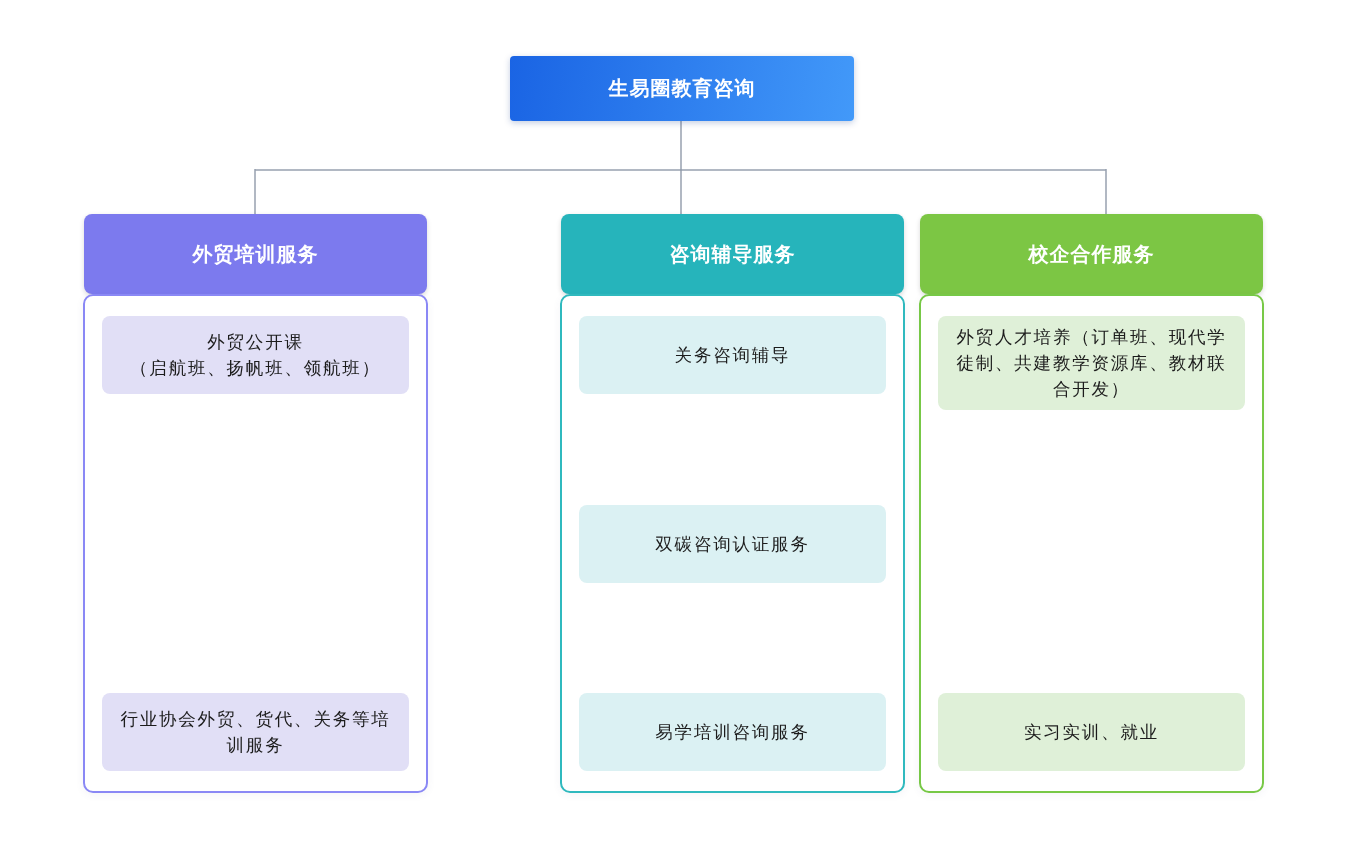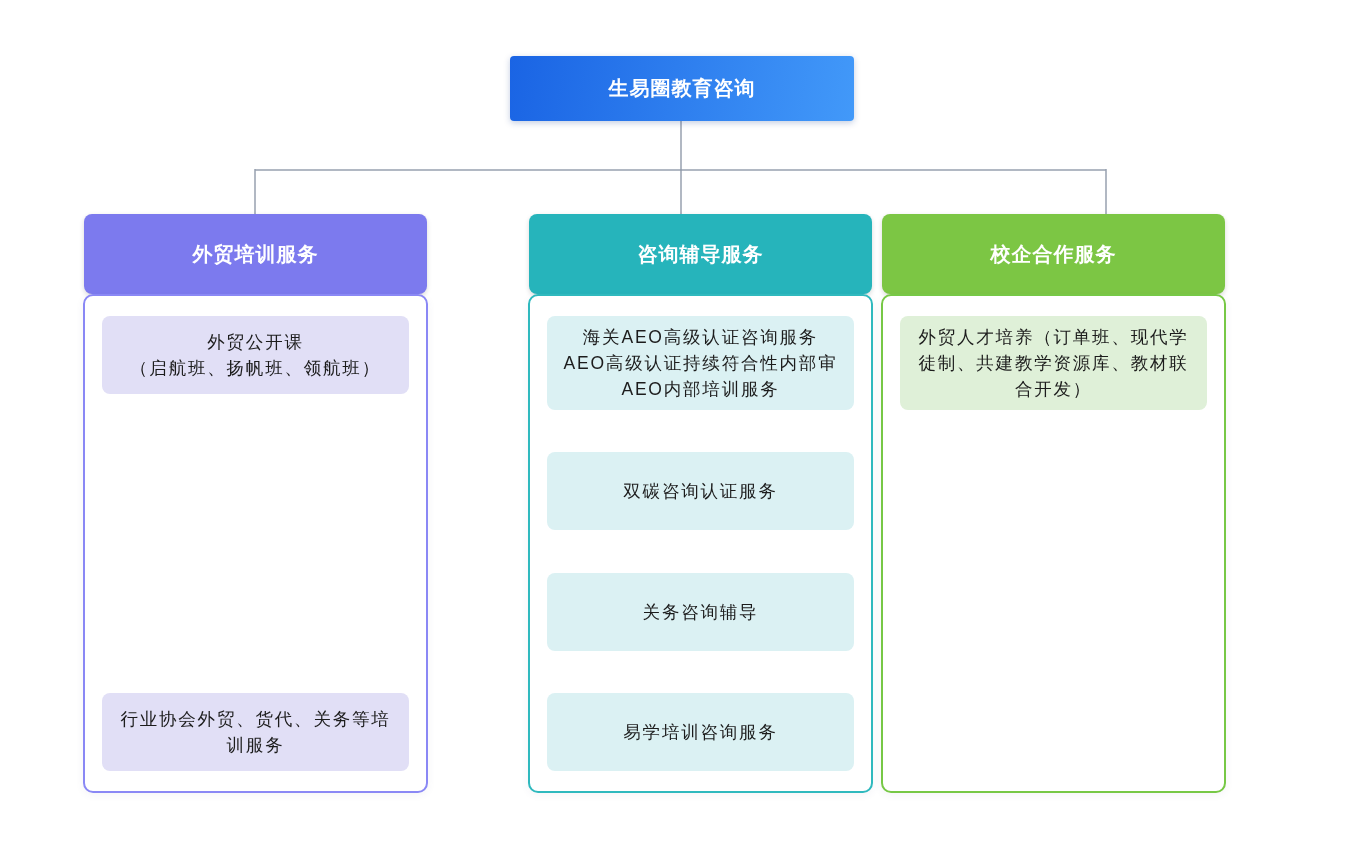--- a/index.html
+++ b/index.html
@@ -34,22 +34,22 @@
     z-index: 2;
     box-shadow: 0 2px 6px rgba(20,60,140,0.25);
   }
   .column {
     position: absolute;
     top: 214px;
     width: 345px;
     z-index: 2;
   }
   .col-0 { left: 83px; }
-  .col-1 { left: 508px; padding-left: 20px; }
-  .col-2 { left: 881px; }
+  .col-1 { left: 540px; padding-left: 20px; }
+  .col-2 { left: 919px; }
   .branch-header {
     margin: 0 1px;
     height: 80px;
     border-radius: 8px;
     background: var(--hdr);
     display: flex; align-items: center; justify-content: center;
     color: #ffffff;
     font-size: 20px;
     font-weight: bold;
     letter-spacing: 1px;
@@ -110,31 +110,29 @@
 （启航班、扬帆班、领航班）</div>
         <div class="item">行业协会外贸、货代、关务等培训服务</div>
       </div>
   </div>
 
   <div class="column col-1" style="--hdr: #26B4BB; --brd: #2FB9BE; --item: #DBF1F3;">
     <div class="branch-header">
       <span>咨询辅导服务</span>
     </div>
     <div class="branch-box">
-        <div class="item">海关AEO高级认证咨询服务
-AEO高级认证持续符合性内部审
-AEO内部培训服务</div>
+        <div class="item">关务咨询辅导</div>
         <div class="item">双碳咨询认证服务</div>
-        <div class="item">关务咨询辅导</div>
         <div class="item">易学培训咨询服务</div>
       </div>
   </div>
 
   <div class="column col-2" style="--hdr: #7CC644; --brd: #77C846; --item: #DFF0D8;">
     <div class="branch-header">
       <span>校企合作服务</span>
     </div>
     <div class="branch-box">
         <div class="item">外贸人才培养（订单班、现代学徒制、共建教学资源库、教材联合开发）</div>
+        <div class="item">实习实训、就业</div>
       </div>
   </div>
 
 </div>
 
 </body></html>

